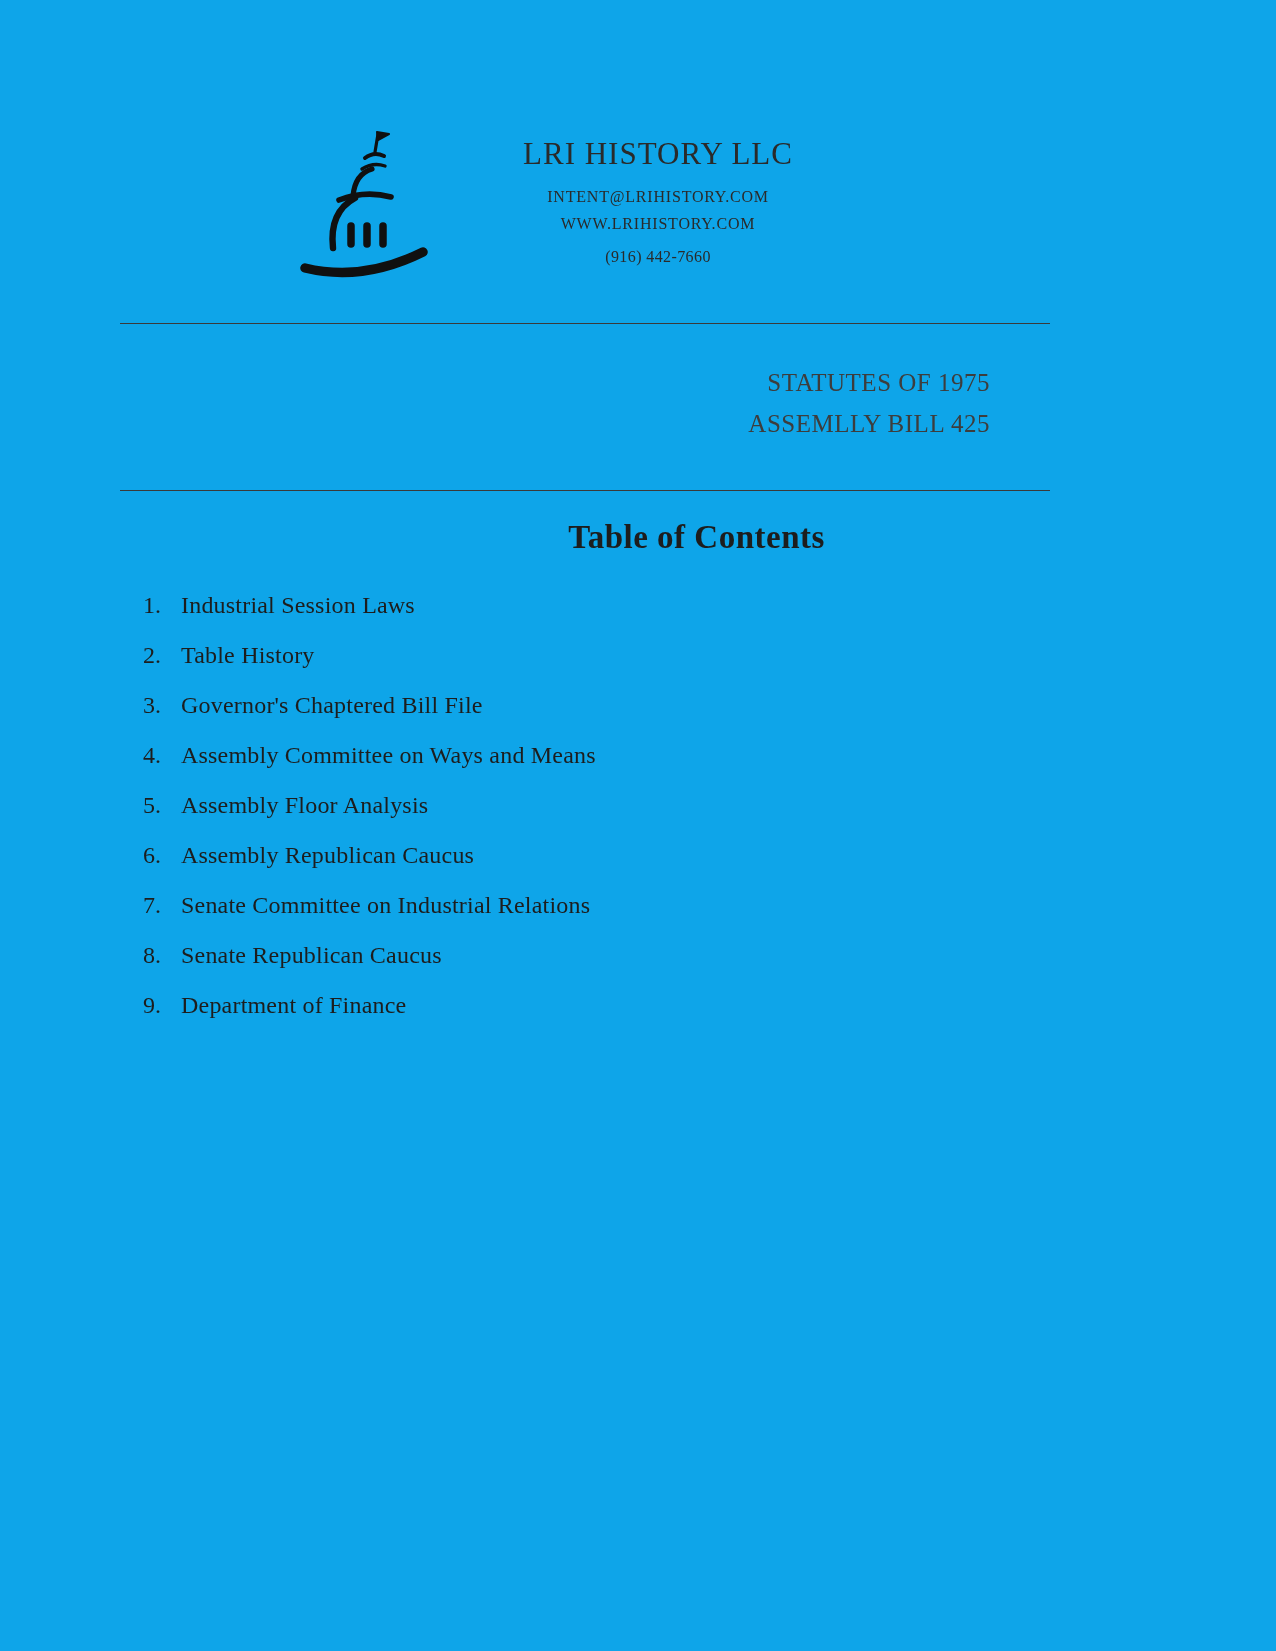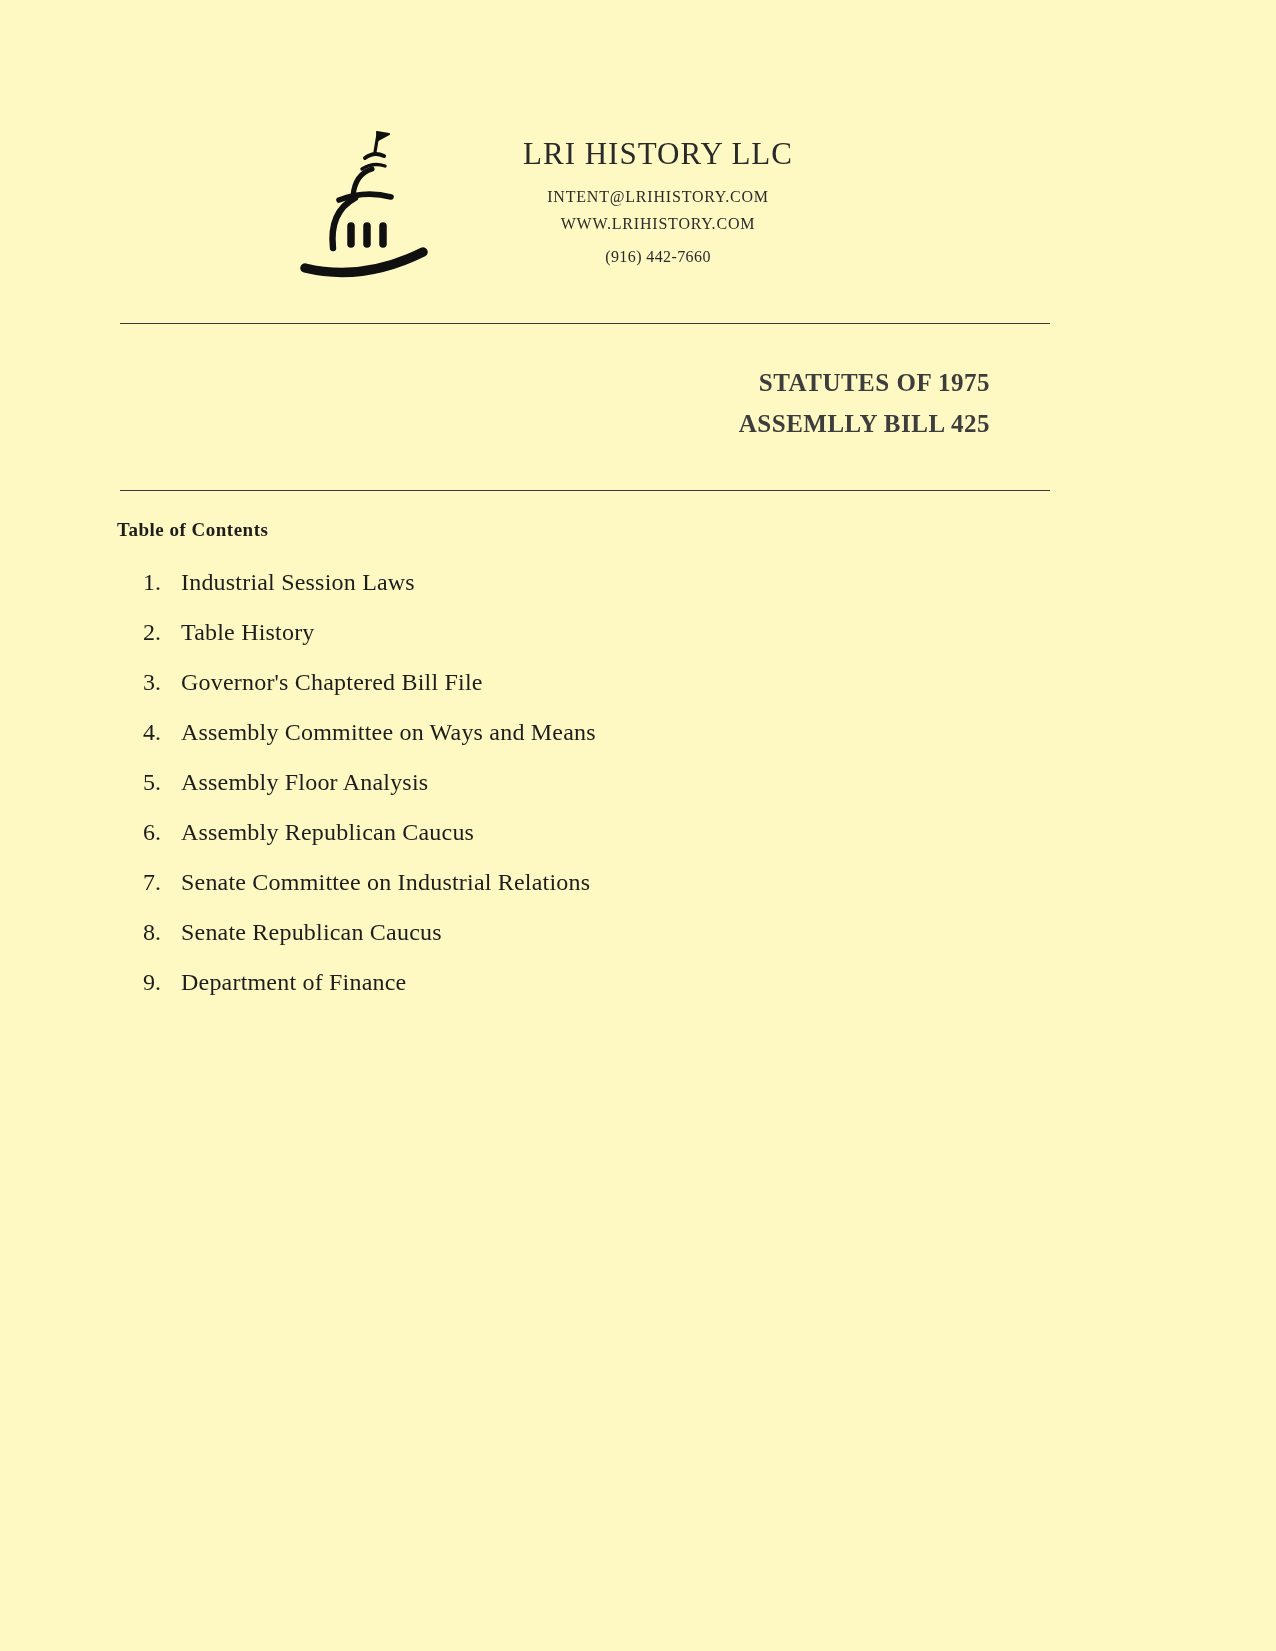--- a/index.html
+++ b/index.html
@@ -5,21 +5,21 @@
   html, body {
     margin: 0;
     padding: 0;
     background: #ffffff;
   }
   .page {
     position: relative;
     width: 1276px;
     height: 1651px;
     margin: 0 auto;
-    background: #fef9c3;
+    background: #0ea5e9;
     font-family: "Liberation Serif", serif;
     color: #1d1d1d;
     overflow: hidden;
   }
 
   
   .letterhead {
     display: flex;
     align-items: flex-start;
     padding-top: 118px;
@@ -64,38 +64,39 @@
   .rule.second { margin-top: 46px; }
 
   
   .title-block {
     margin-top: 38px;
     margin-right: 286px;
     text-align: right;
   }
   .title-line {
     font-size: 25px;
-    font-weight: bold;
+    font-weight: normal;
     color: #3d3d3d;
     line-height: 41px;
     white-space: pre;
     letter-spacing: 0.5px;
   }
 
   
   .toc {
     margin-left: 117px;
     margin-top: 28px;
   }
   .toc-heading {
-    font-size: 19px;
+    font-size: 33px;
     font-weight: bold;
     color: #1d1d1d;
     letter-spacing: 0.5px;
-    margin: 0 0 28px 0;
+    margin: 0 0 36px 0;
+    text-align: center;
   }
   .toc-list {
     margin-left: 26px;
   }
   .toc-item {
     display: flex;
     align-items: baseline;
     font-size: 24px;
     color: #1d1d1d;
     margin-bottom: 23px;

